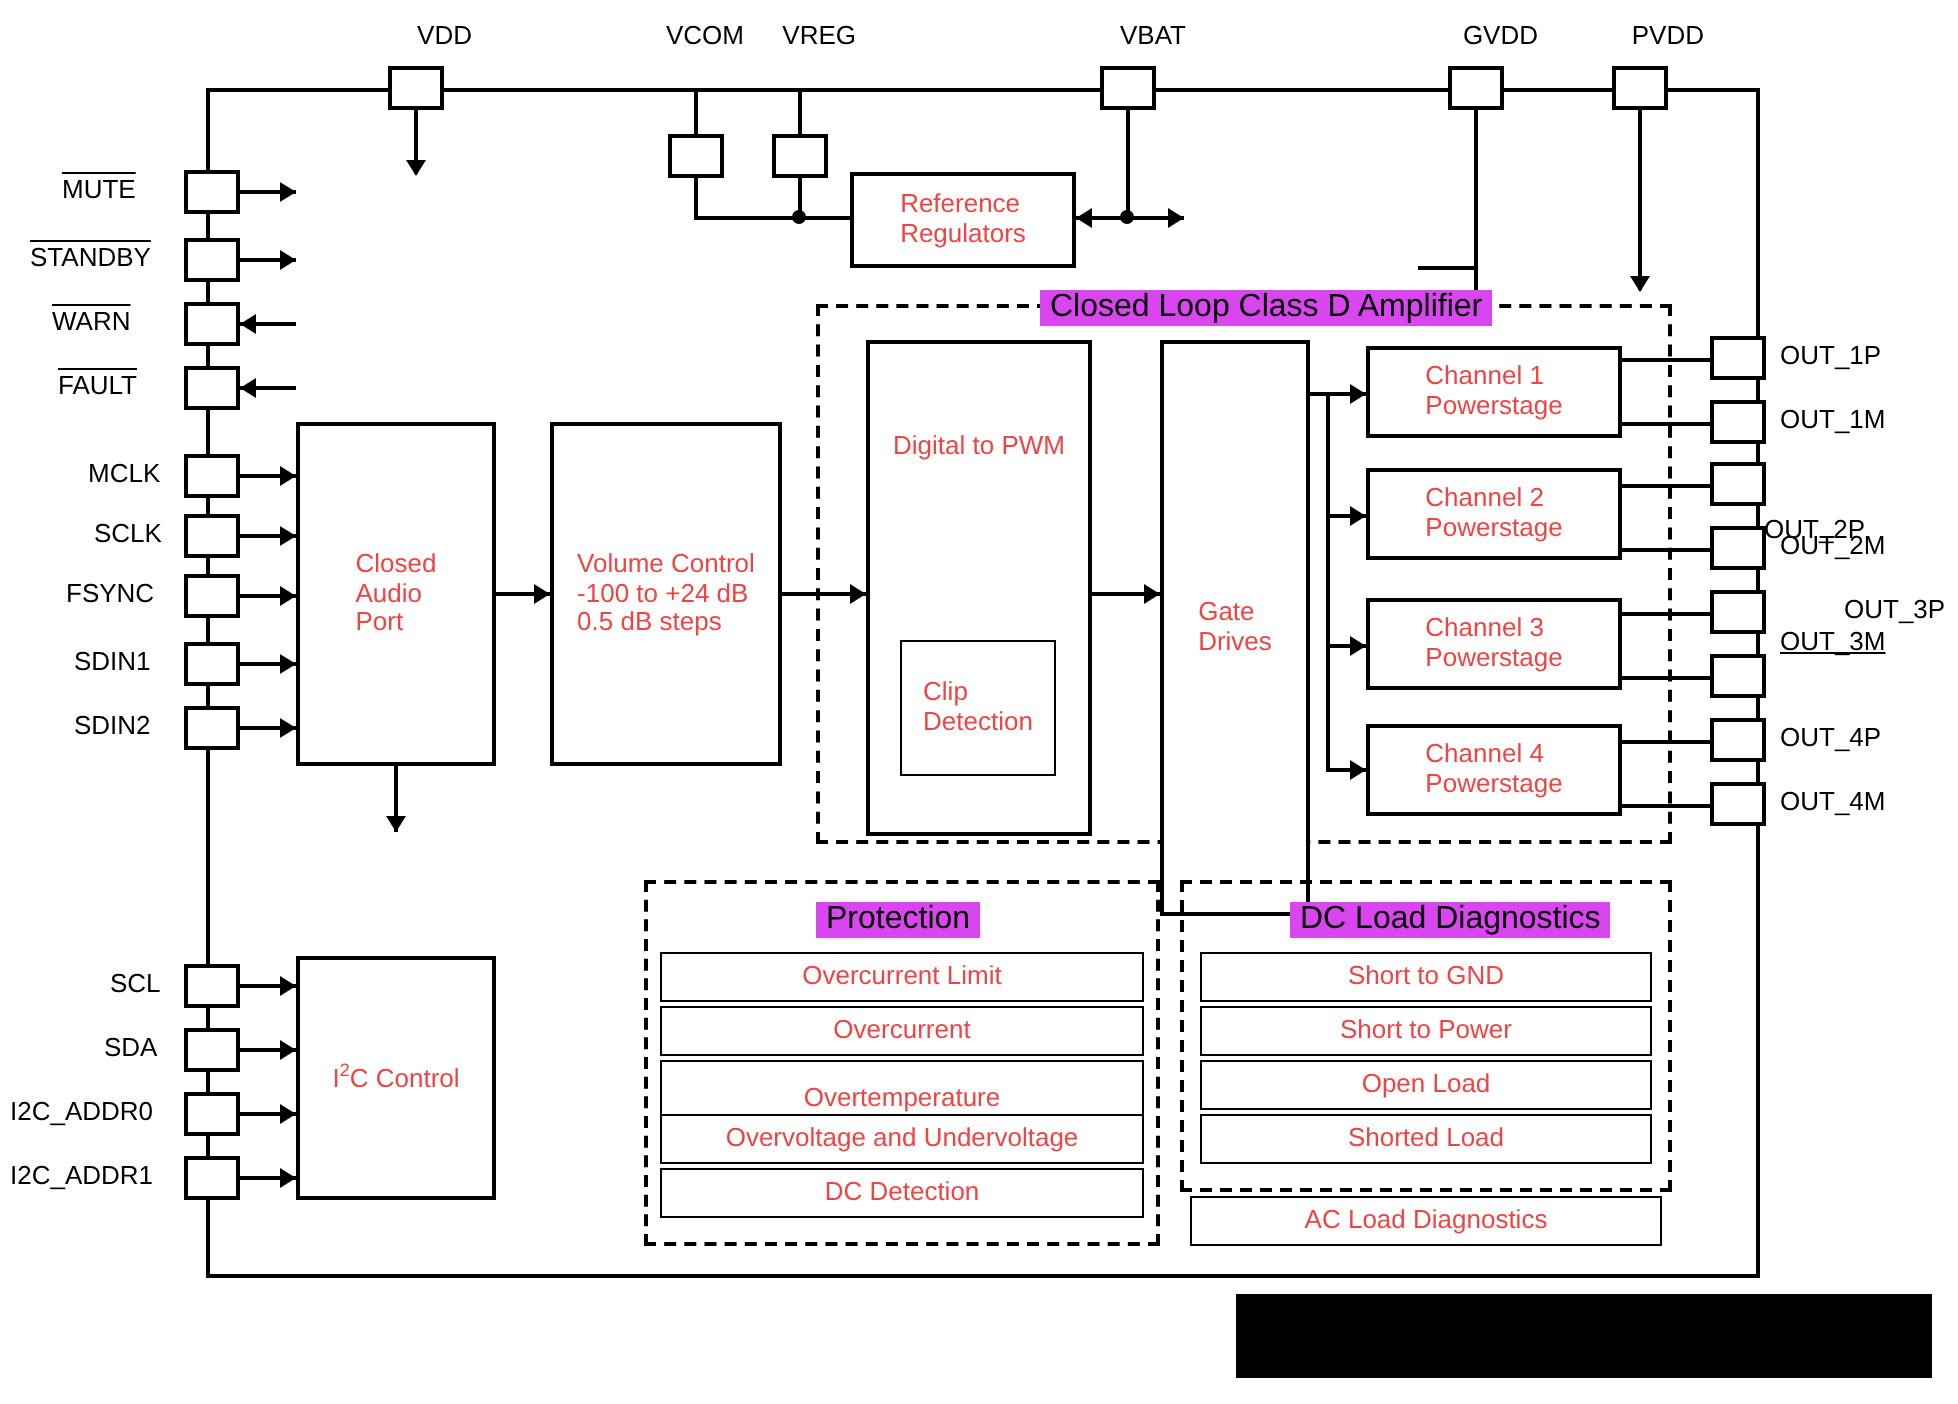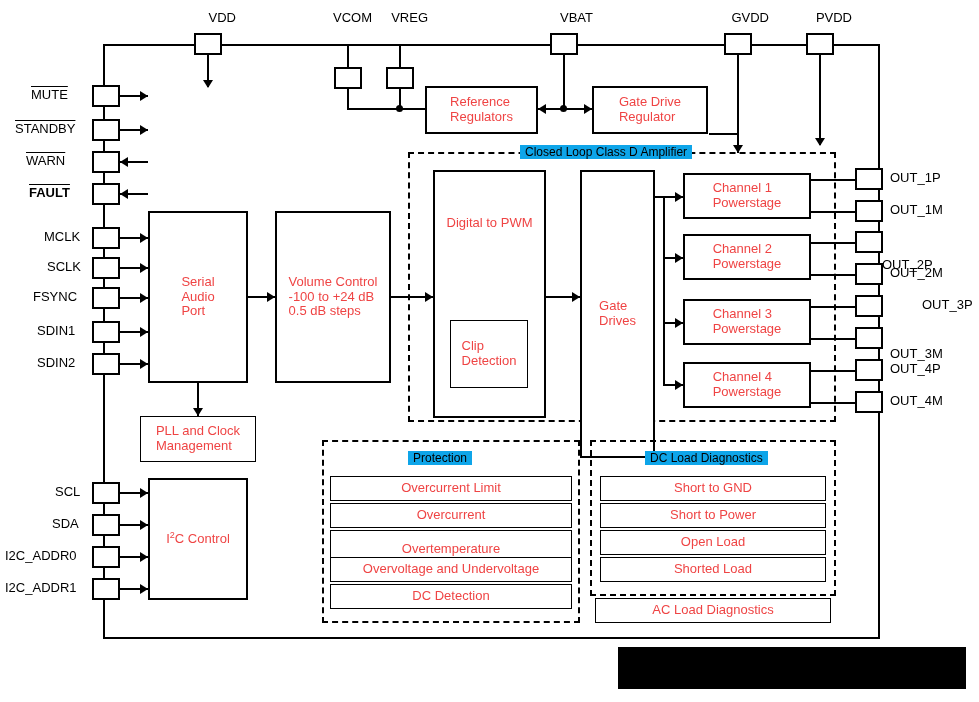--- a/index.html
+++ b/index.html
@@ -9,21 +9,21 @@
   .lbl.c{text-align:right;}
   .box{position:absolute;border:2px solid #000;background:#fff;box-sizing:border-box;
        display:flex;align-items:center;justify-content:center;text-align:left;
        font-size:13px;line-height:1.15;color:#ef4444;}
   .thin{border-width:1px;}
   .pin{position:absolute;border:2px solid #000;background:#fff;box-sizing:border-box;}
   .ln{position:absolute;background:#000;}
   .h{height:2px;}
   .v{width:2px;}
   .dash{position:absolute;border:2px dashed #000;box-sizing:border-box;background:transparent;}
-  .ttl{position:absolute;font-size:12px;background:#0ea5e9;padding:0 5px;white-space:nowrap;}
+  .ttl{position:absolute;font-size:16px;background:#d946ef;padding:0 5px;white-space:nowrap;}
   .ovl{ text-decoration:overline;}
   .blk{position:absolute;background:#000;}
   .arrow{position:absolute;width:0;height:0;}
   .ar-r{border-left:8px solid #000;border-top:5px solid transparent;border-bottom:5px solid transparent;}
   .ar-l{border-right:8px solid #000;border-top:5px solid transparent;border-bottom:5px solid transparent;}
   .ar-d{border-top:8px solid #000;border-left:5px solid transparent;border-right:5px solid transparent;}
   .dot{position:absolute;width:7px;height:7px;border-radius:50%;background:#000;}
   .sub{font-size:9px;vertical-align:super;}
 </style>
 </head>
@@ -75,21 +75,21 @@
   <div class="lbl" style="left:15px;top:121px;"><span class="ovl">STANDBY</span></div>
   <div class="pin" style="left:92px;top:119px;width:28px;height:22px;"></div>
   <div class="ln h" style="left:120px;top:129px;width:28px;"></div>
   <div class="arrow ar-r" style="left:140px;top:125px;"></div>
 
   <div class="lbl" style="left:26px;top:153px;"><span class="ovl">WARN</span></div>
   <div class="pin" style="left:92px;top:151px;width:28px;height:22px;"></div>
   <div class="ln h" style="left:120px;top:161px;width:28px;"></div>
   <div class="arrow ar-l" style="left:120px;top:157px;"></div>
 
-  <div class="lbl" style="left:29px;top:185px;font-weight:bold;"><span class="ovl">FAULT</span></div>
+  <div class="lbl" style="left:29px;top:185px;"><span class="ovl">FAULT</span></div>
   <div class="pin" style="left:92px;top:183px;width:28px;height:22px;"></div>
   <div class="ln h" style="left:120px;top:193px;width:28px;"></div>
   <div class="arrow ar-l" style="left:120px;top:189px;"></div>
 
   <div class="lbl" style="left:44px;top:229px;">MCLK</div>
   <div class="pin" style="left:92px;top:227px;width:28px;height:22px;"></div>
   <div class="ln h" style="left:120px;top:237px;width:28px;"></div>
   <div class="arrow ar-r" style="left:140px;top:233px;"></div>
 
   <div class="lbl" style="left:47px;top:259px;">SCLK</div>
@@ -126,39 +126,35 @@
   <div class="pin" style="left:92px;top:546px;width:28px;height:22px;"></div>
   <div class="ln h" style="left:120px;top:556px;width:28px;"></div>
   <div class="arrow ar-r" style="left:140px;top:552px;"></div>
 
   <div class="lbl" style="left:5px;top:580px;">I2C_ADDR1</div>
   <div class="pin" style="left:92px;top:578px;width:28px;height:22px;"></div>
   <div class="ln h" style="left:120px;top:588px;width:28px;"></div>
   <div class="arrow ar-r" style="left:140px;top:584px;"></div>
 
 
-  <div class="box" style="left:148px;top:211px;width:100px;height:172px;white-space:pre-line;">Serial
+  <div class="box" style="left:148px;top:211px;width:100px;height:172px;white-space:pre-line;">Closed
 Audio
 Port</div>
 
   <div class="box" style="left:275px;top:211px;width:116px;height:172px;white-space:pre-line;">Volume Control
 -100 to +24 dB
 0.5 dB steps</div>
 
-  <div class="box thin" style="left:140px;top:416px;width:116px;height:46px;white-space:pre-line;">PLL and Clock
-Management</div>
 
   <div class="box" style="left:148px;top:478px;width:100px;height:122px;">
     <span><span>I</span><span class="sub">2</span><span>C Control</span></span>
   </div>
 
   <div class="box" style="left:425px;top:86px;width:113px;height:48px;white-space:pre-line;">Reference
 Regulators</div>
-  <div class="box" style="left:592px;top:86px;width:116px;height:48px;white-space:pre-line;">Gate Drive
-Regulator</div>
 
   <div class="ln v" style="left:347px;top:89px;height:21px;"></div>
   <div class="ln h" style="left:347px;top:108px;width:78px;"></div>
   <div class="ln v" style="left:399px;top:89px;height:21px;"></div>
   <div class="dot" style="left:396px;top:105px;"></div>
 
   <div class="ln h" style="left:538px;top:108px;width:54px;"></div>
   <div class="ln v" style="left:563px;top:55px;height:53px;"></div>
   <div class="arrow ar-l" style="left:538px;top:104px;"></div>
   <div class="arrow ar-r" style="left:584px;top:104px;"></div>
@@ -219,21 +215,21 @@
 
   <div class="pin" style="left:855px;top:263px;width:28px;height:22px;"></div>
   <div class="lbl" style="left:890px;top:265px;">OUT_2M</div>
   <div class="ln h" style="left:811px;top:274px;width:44px;"></div>
 
   <div class="pin" style="left:855px;top:295px;width:28px;height:22px;"></div>
   <div class="lbl" style="left:922px;top:297px;text-align:center;">OUT_3P</div>
   <div class="ln h" style="left:811px;top:306px;width:44px;"></div>
 
   <div class="pin" style="left:855px;top:327px;width:28px;height:22px;"></div>
-  <div class="lbl" style="left:890px;top:346px;">OUT_3M</div>
+  <div class="lbl" style="left:890px;top:313px;text-decoration:underline;">OUT_3M</div>
   <div class="ln h" style="left:811px;top:338px;width:44px;"></div>
 
   <div class="pin" style="left:855px;top:359px;width:28px;height:22px;"></div>
   <div class="lbl" style="left:890px;top:361px;">OUT_4P</div>
   <div class="ln h" style="left:811px;top:370px;width:44px;"></div>
 
   <div class="pin" style="left:855px;top:391px;width:28px;height:22px;"></div>
   <div class="lbl" style="left:890px;top:393px;">OUT_4M</div>
   <div class="ln h" style="left:811px;top:402px;width:44px;"></div>
 

